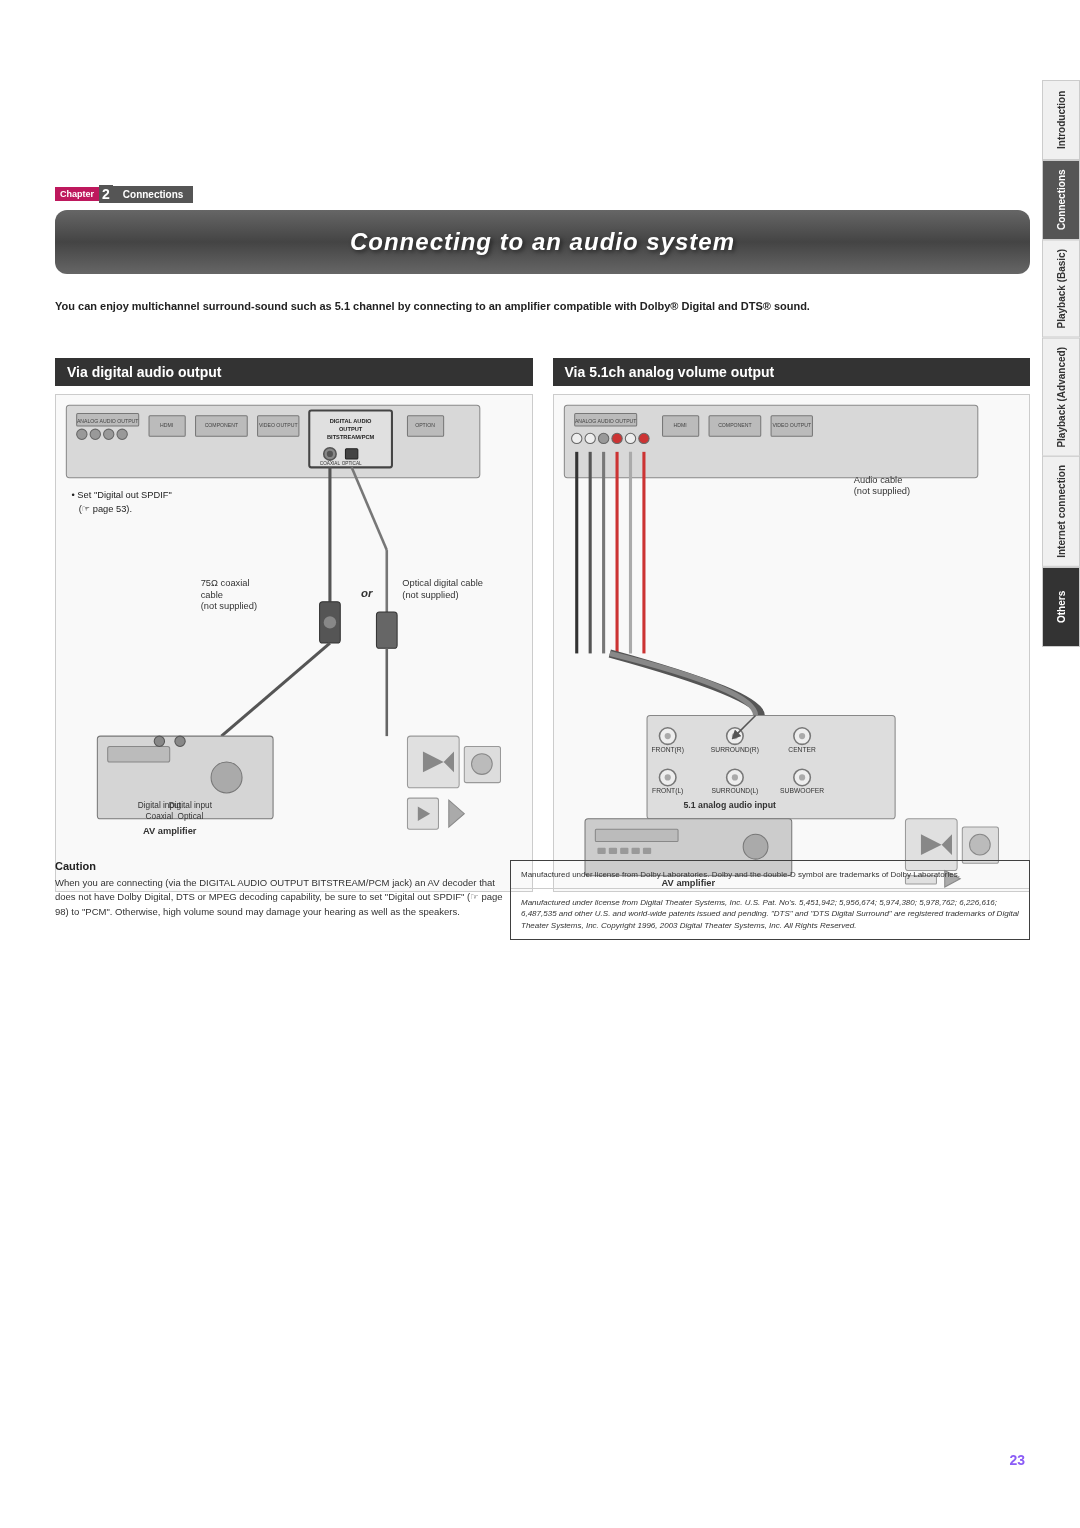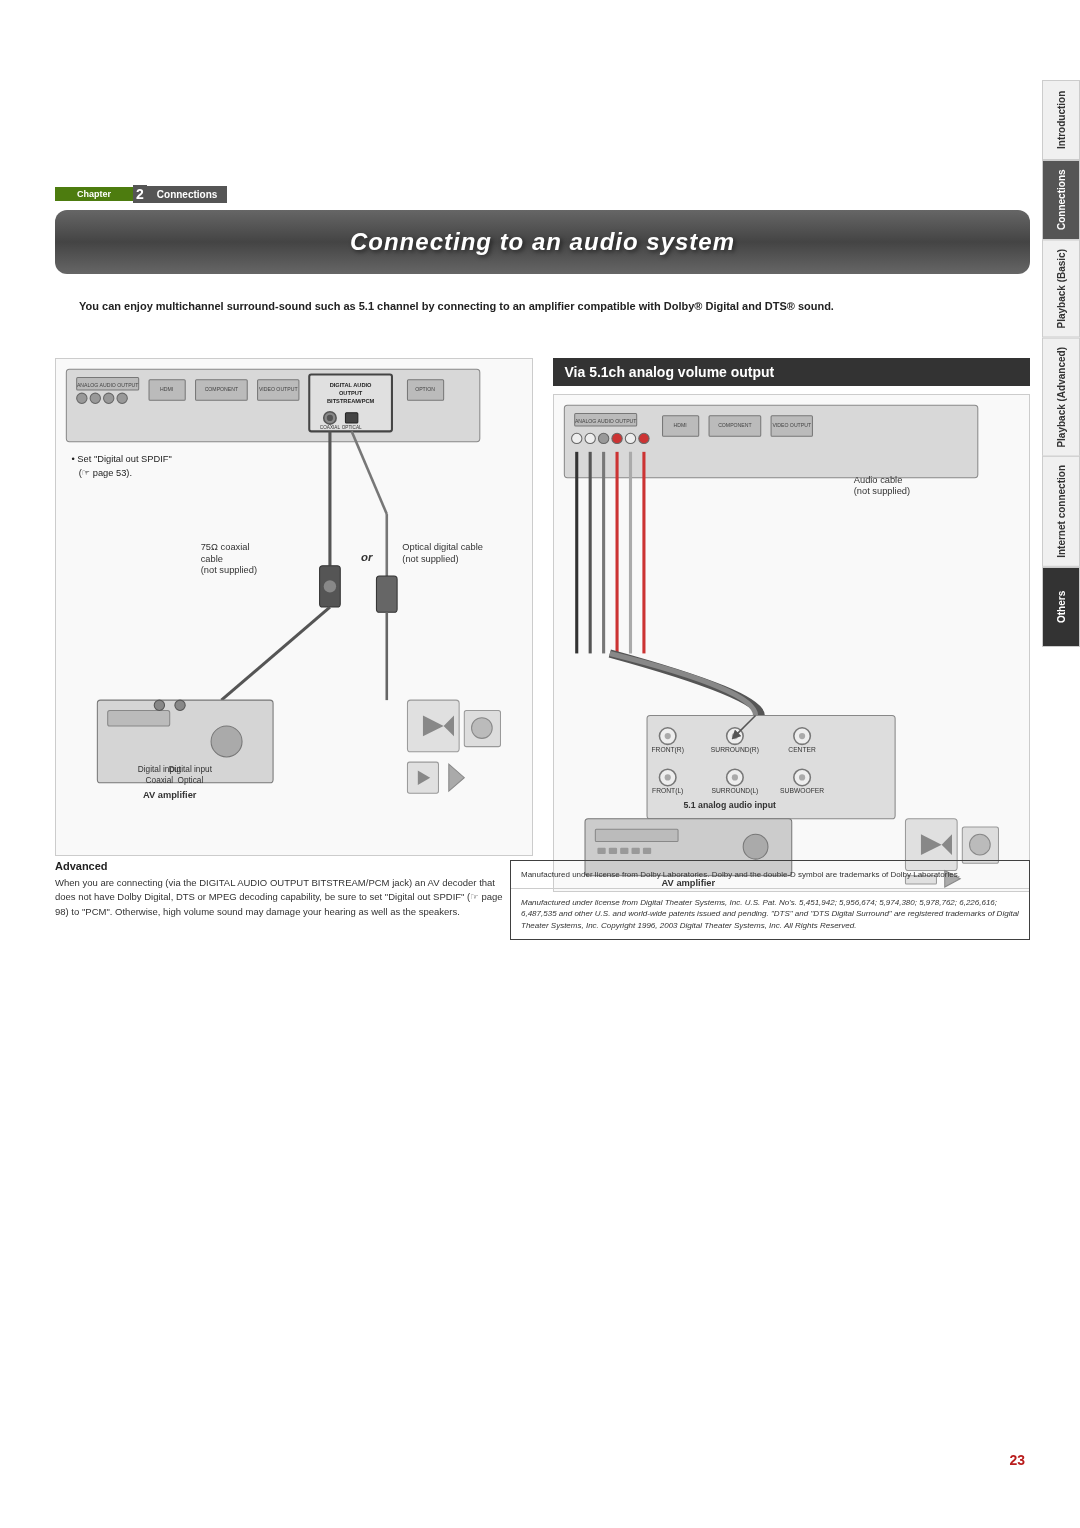--- a/index.html
+++ b/index.html
@@ -52,24 +52,24 @@
     
     .chapter-breadcrumb {
       position: absolute;
       top: 185px;
       left: 55px;
       display: flex;
       align-items: center;
       gap: 0;
     }
     .chapter-label {
-      background: #4d7c0f;
+      background: #be185d;
       color: white;
       font-size: 9px;
-      padding: 2px 22px;
+      padding: 2px 5px;
       font-weight: bold;
     }
     .chapter-num {
       background: #555;
       color: white;
       font-size: 14px;
       font-weight: bold;
       padding: 1px 3px;
     }
     .chapter-title-tag {
@@ -105,21 +105,20 @@
       position: absolute;
       top: 298px;
       left: 55px;
       right: 50px;
       font-size: 11px;
       line-height: 1.5;
       color: #222;
     }
     .intro-text strong {
       font-weight: bold;
-      margin-left: 24px;
     }
 
     
     .sections-container {
       position: absolute;
       top: 358px;
       left: 55px;
       right: 50px;
       display: flex;
       gap: 20px;
@@ -177,21 +176,21 @@
       font-style: italic;
     }
 
     
     .page-number {
       position: absolute;
       bottom: 60px;
       right: 55px;
       font-size: 14px;
       font-weight: bold;
-      color: #b91c1c;
+      color: #8b5cf6;
     }
 
     
     .diagram-svg-left {
       width: 100%;
     }
     .diagram-svg-right {
       width: 100%;
     }
 
@@ -215,20 +214,21 @@
 
 <div class="intro-text">
   <strong>
     <span>You can enjoy multichannel surround-sound such as 5.1 channel by connecting to an amplifier compatible with Dolby® Digital and DTS® sound.</span>
   </strong>
 </div>
 
 <div class="sections-container">
 
   <div class="section">
+    <div class="section-header">Via digital audio output</div>
     <div class="section-content">
       
       <svg class="diagram-svg-left" viewBox="0 0 460 480" xmlns="http://www.w3.org/2000/svg" style="border:1px solid #ccc; background:#f9f9f9;">
 
         <rect x="10" y="10" width="400" height="70" rx="3" fill="#d8d8d8" stroke="#888"></rect>
 
         <rect x="20" y="18" width="60" height="12" rx="1" fill="#bbb" stroke="#777"></rect>
         <text x="50" y="27" font-size="5" text-anchor="middle" fill="#444">ANALOG AUDIO OUTPUT</text>
         <circle cx="25" cy="38" r="5" fill="#999" stroke="#666"></circle>
         <circle cx="38" cy="38" r="5" fill="#999" stroke="#666"></circle>
@@ -413,21 +413,21 @@
           <marker id="arrow" markerWidth="6" markerHeight="6" refX="3" refY="3" orient="auto">
             <path d="M 0 0 L 6 3 L 0 6 z" fill="#555"></path>
           </marker>
         </defs>
       </svg>
     </div>
   </div>
 </div>
 
 <div class="caution-section">
-  <div class="caution-title">Advanced</div>
+  <div class="caution-title">Caution</div>
   <div class="caution-text">
     <span>When you are connecting (via the DIGITAL AUDIO OUTPUT BITSTREAM/PCM jack) an AV decoder that does not have Dolby Digital, DTS or MPEG decoding capability, be sure to set "Digital out SPDIF" (☞ page 98) to "PCM". Otherwise, high volume sound may damage your hearing as well as the speakers.</span>
   </div>
 </div>
 
 <div class="legal-box">
   <div class="legal-box-inner">Manufactured under license from Dolby Laboratories. Dolby and the double-D symbol are trademarks of Dolby Laboratories.</div>
   <div class="legal-box-inner">Manufactured under license from Digital Theater Systems, Inc. U.S. Pat. No's. 5,451,942; 5,956,674; 5,974,380; 5,978,762; 6,226,616; 6,487,535 and other U.S. and world-wide patents issued and pending. "DTS" and "DTS Digital Surround" are registered trademarks of Digital Theater Systems, Inc. Copyright 1996, 2003 Digital Theater Systems, Inc. All Rights Reserved.</div>
 </div>
 

